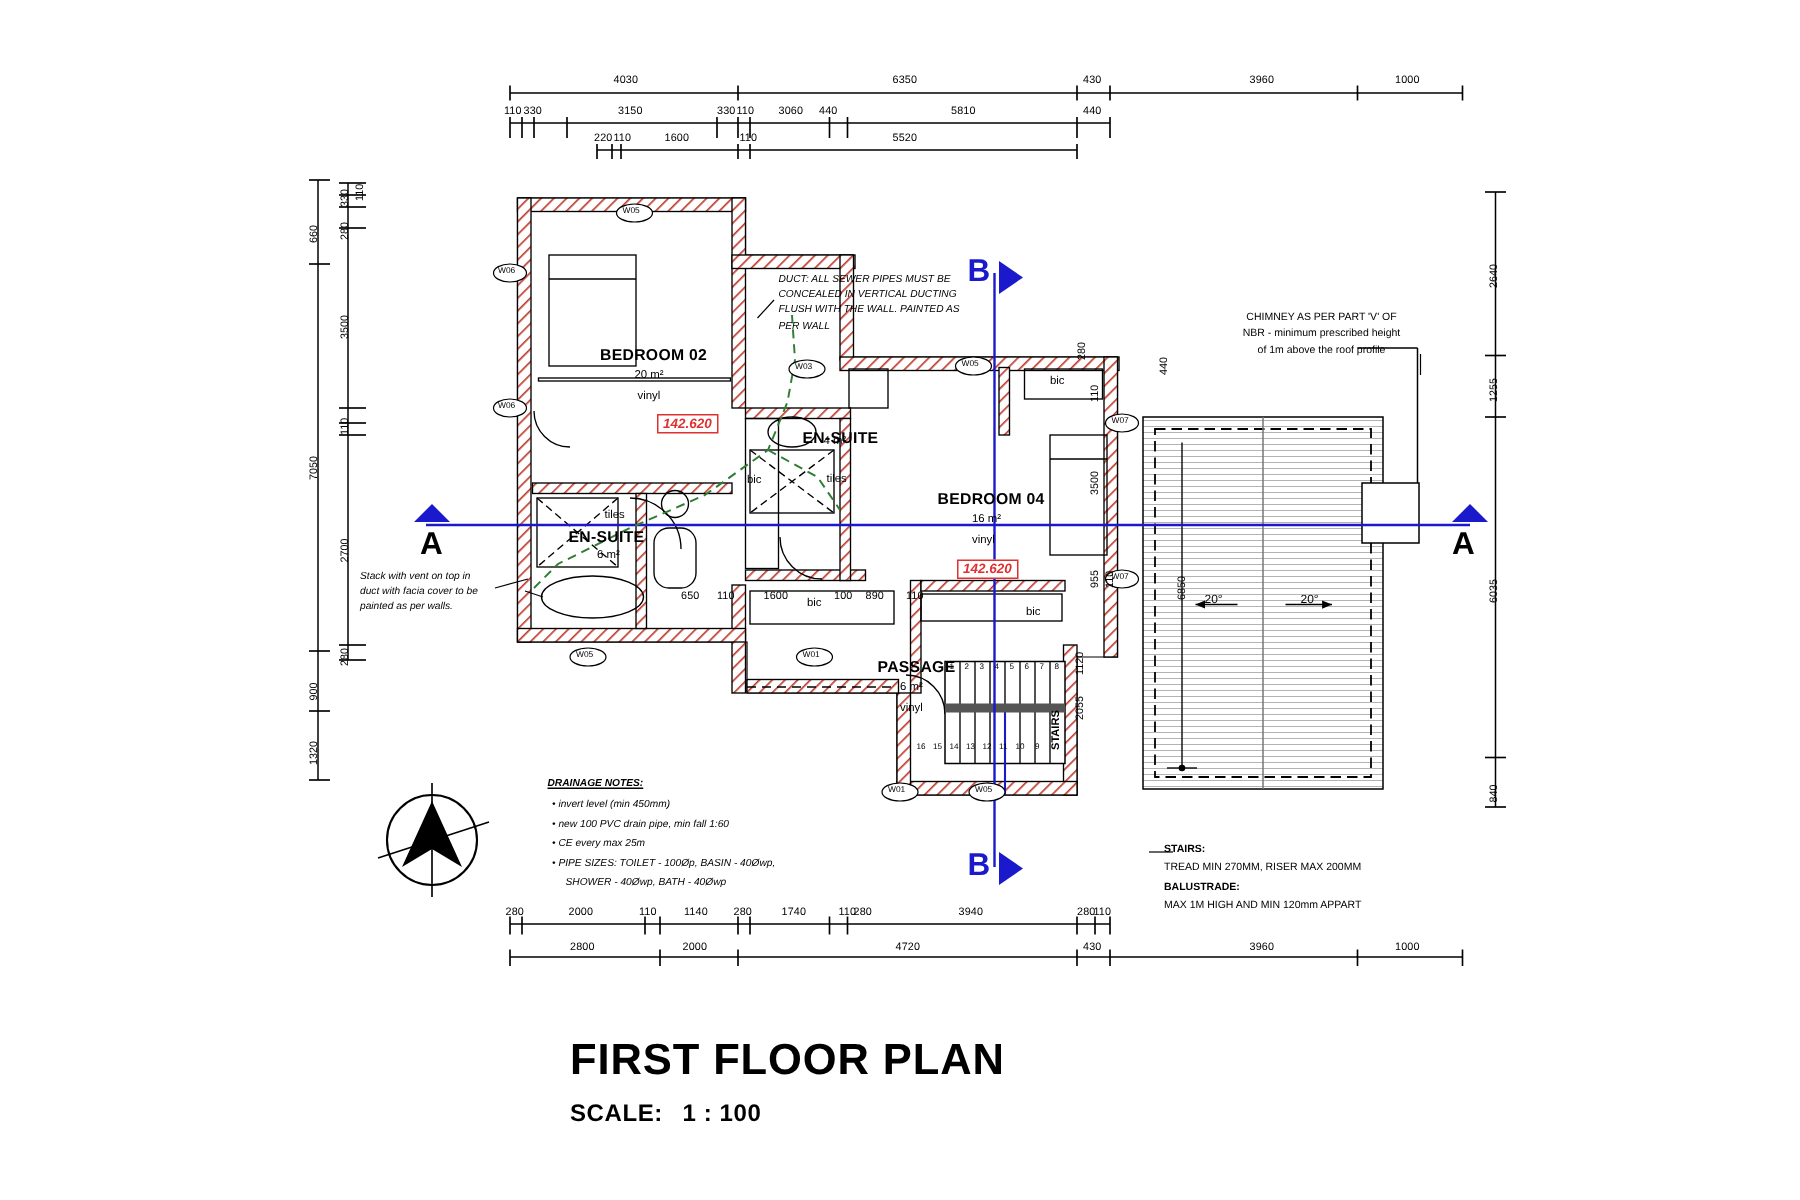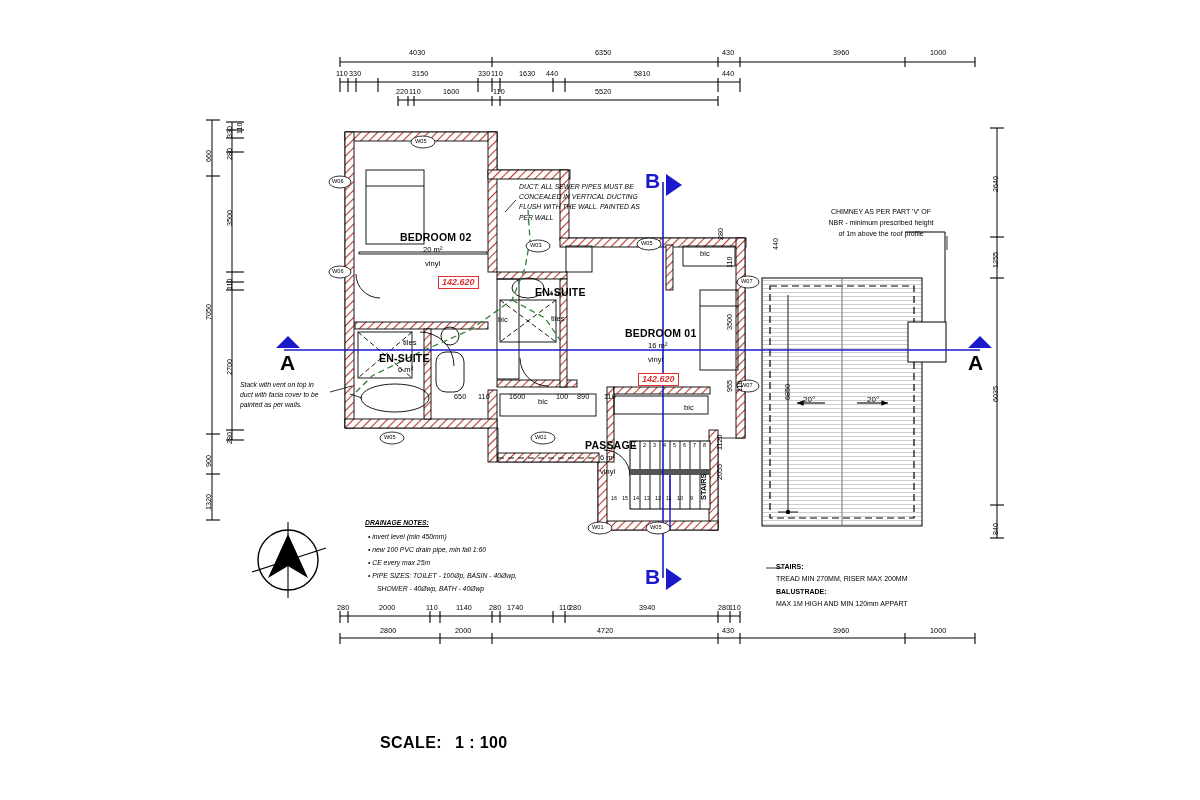--- a/index.html
+++ b/index.html
@@ -295,37 +295,37 @@
 <div class="t dim" style="left:595px;top:49px;">6350</div>
 <div class="t dim" style="left:722px;top:49px;">430</div>
 <div class="t dim" style="left:833px;top:49px;">3960</div>
 <div class="t dim" style="left:930px;top:49px;">1000</div>
 
 <div class="t dim" style="left:336px;top:70px;">110</div>
 <div class="t dim" style="left:349px;top:70px;">330</div>
 <div class="t dim" style="left:412px;top:70px;">3150</div>
 <div class="t dim" style="left:478px;top:70px;">330</div>
 <div class="t dim" style="left:491px;top:70px;">110</div>
-<div class="t dim" style="left:519px;top:70px;">1630</div>
+<div class="t dim" style="left:519px;top:70px;">3060</div>
 <div class="t dim" style="left:546px;top:70px;">440</div>
 <div class="t dim" style="left:634px;top:70px;">5810</div>
 <div class="t dim" style="left:722px;top:70px;">440</div>
 
 <div class="t dim" style="left:396px;top:88px;">220</div>
 <div class="t dim" style="left:409px;top:88px;">110</div>
 <div class="t dim" style="left:443px;top:88px;">1600</div>
 <div class="t dim" style="left:493px;top:88px;">110</div>
 <div class="t dim" style="left:595px;top:88px;">5520</div>
 
 <div class="t dim" style="left:337px;top:604px;">280</div>
 <div class="t dim" style="left:379px;top:604px;">2000</div>
 <div class="t dim" style="left:426px;top:604px;">110</div>
 <div class="t dim" style="left:456px;top:604px;">1140</div>
 <div class="t dim" style="left:489px;top:604px;">280</div>
-<div class="t dim" style="left:507px;top:604px;">1740</div>
+<div class="t dim" style="left:521px;top:604px;">1740</div>
 <div class="t dim" style="left:559px;top:604px;">110</div>
 <div class="t dim" style="left:569px;top:604px;">280</div>
 <div class="t dim" style="left:639px;top:604px;">3940</div>
 <div class="t dim" style="left:718px;top:604px;">280</div>
 <div class="t dim" style="left:729px;top:604px;">110</div>
 
 <div class="t dim" style="left:380px;top:627px;">2800</div>
 <div class="t dim" style="left:455px;top:627px;">2000</div>
 <div class="t dim" style="left:597px;top:627px;">4720</div>
 <div class="t dim" style="left:722px;top:627px;">430</div>
@@ -368,21 +368,21 @@
 <div class="t rsub" style="left:425px;top:260px;">vinyl</div>
 
 <div class="t room" style="left:379px;top:353px;">EN-SUITE</div>
 <div class="t rsub" style="left:398px;top:366px;">6 m²</div>
 <div class="t rsub" style="left:403px;top:339px;">tiles</div>
 
 <div class="t room" style="left:535px;top:287px;">EN-SUITE</div>
 <div class="t rsub" style="left:549px;top:290px;">4 m²</div>
 <div class="t rsub" style="left:551px;top:315px;">tiles</div>
 
-<div class="t room" style="left:625px;top:328px;">BEDROOM 01</div>
+<div class="t room" style="left:625px;top:328px;">BEDROOM 04</div>
 <div class="t rsub" style="left:648px;top:342px;">16 m²</div>
 <div class="t rsub" style="left:648px;top:356px;">vinyl</div>
 
 <div class="t room" style="left:585px;top:440px;">PASSAGE</div>
 <div class="t rsub" style="left:600px;top:454px;">6 m²</div>
 <div class="t rsub" style="left:600px;top:468px;">vinyl</div>
 
 <div class="t lvl" style="left:438px;top:276px;">142.620</div>
 <div class="t lvl" style="left:638px;top:373px;">142.620</div>
 
@@ -450,16 +450,17 @@
 <div class="t tag" style="left:332px;top:269px;">W06</div>
 <div class="t tag" style="left:530px;top:243px;">W03</div>
 <div class="t tag" style="left:641px;top:241px;">W05</div>
 <div class="t tag" style="left:741px;top:279px;">W07</div>
 <div class="t tag" style="left:741px;top:383px;">W07</div>
 <div class="t tag" style="left:384px;top:435px;">W05</div>
 <div class="t tag" style="left:535px;top:435px;">W01</div>
 <div class="t tag" style="left:592px;top:525px;">W01</div>
 <div class="t tag" style="left:650px;top:525px;">W05</div>
 
+<div class="t title" style="left:380px;top:692px;">FIRST FLOOR PLAN</div>
 <div class="t scale" style="left:380px;top:735px;">SCALE:</div>
 <div class="t scale" style="left:455px;top:735px;">1 : 100</div>
 
 </div>
 
 </body></html>

